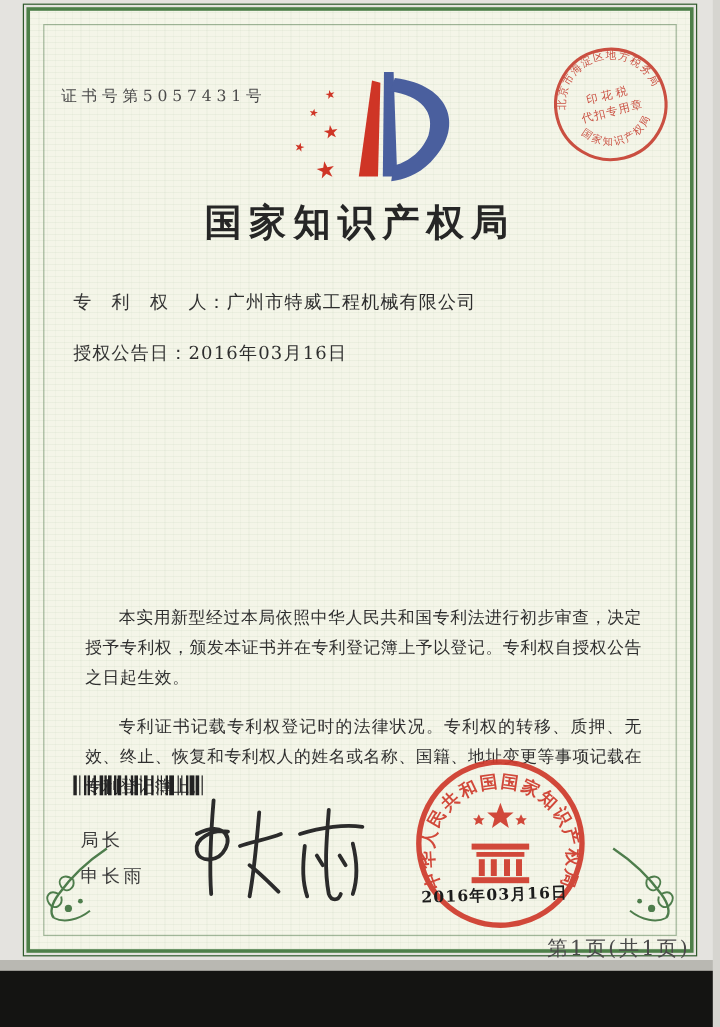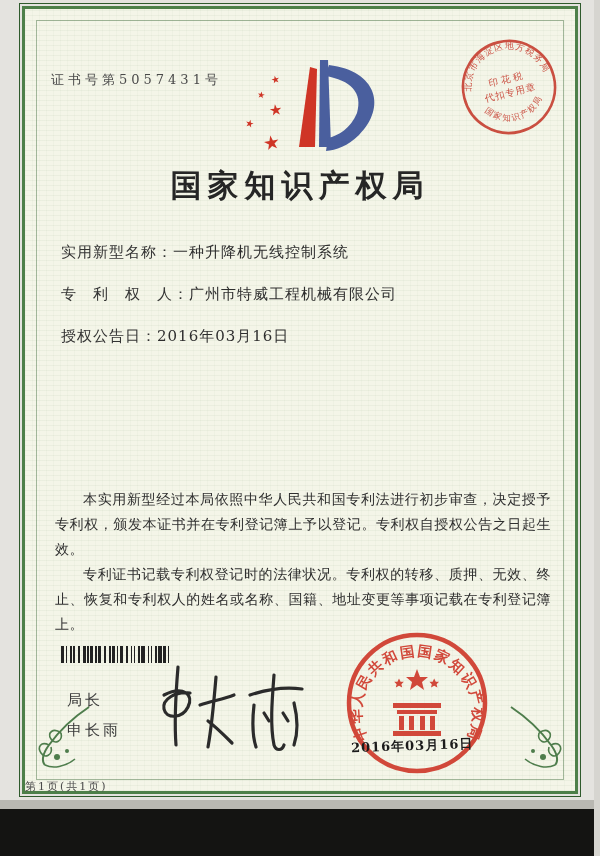--- a/index.html
+++ b/index.html
@@ -41,36 +41,36 @@
     font-size:31px;font-weight:600;letter-spacing:6px;color:#262626;
   }
 
   .fields{position:absolute;left:36px;top:234px;width:480px;}
   .field-row{margin-bottom:23px;font-size:15px;color:#333;letter-spacing:1px;white-space:nowrap;}
   .field-row .lbl{color:#333;}
   .field-row .val{color:#2e2e2e;}
 
   .body-text{position:absolute;left:30px;top:478px;width:496px;font-size:14px;line-height:25px;
     color:#2f2f2f;text-align:justify;letter-spacing:0.5px;}
-  .body-text p{margin:0;text-indent:2em;}
+  .body-text p{margin:16px;text-indent:2em;}
 
   .barcode{position:absolute;left:36px;top:637px;width:160px;height:17px;overflow:hidden;white-space:nowrap;font-size:0;}
   .barcode i{display:inline-block;height:17px;background:#222;}
   .barcode s{display:inline-block;height:17px;}
 
   .director{position:absolute;left:42px;top:676px;font-size:15px;color:#3a3a3a;letter-spacing:3px;
     font-family:"DejaVu Sans","Liberation Sans",sans-serif;line-height:30px;}
 
   .signature{position:absolute;left:125px;top:652px;width:170px;height:92px;}
 
   .big-seal{position:absolute;left:318px;top:620px;width:148px;height:148px;opacity:0.92;}
   .seal-date{position:absolute;left:326px;top:728px;font-size:13px;font-weight:bold;color:#1c1c1c;
     letter-spacing:1px;transform:rotate(-2deg);z-index:5;}
 
-  .footer{position:absolute;left:0;top:770px;width:100%;text-align:left;font-size:11px;
+  .footer{position:absolute;left:0;top:770px;width:100%;text-align:right;font-size:17px;
     color:#4a4a4a;letter-spacing:2px;}
 
   .corner-orn{position:absolute;width:72px;height:72px;}
   .corner-orn.bl{left:6px;top:692px;}
   .corner-orn.br{right:6px;top:692px;transform:scaleX(-1);}
 </style>
 </head>
 <body>
 
 <div class="scan-strip"></div>
@@ -109,23 +109,20 @@
         <textPath href="#arcBot" startOffset="50%" text-anchor="middle">国家知识产权局</textPath>
       </text>
       <text x="52" y="47" text-anchor="middle" fill="#c5392b" font-size="9.5" letter-spacing="3">印花税</text>
       <text x="52" y="61" text-anchor="middle" fill="#c5392b" font-size="9.5" letter-spacing="1">代扣专用章</text>
     </svg>
   </div>
 
   <div class="title">国家知识产权局</div>
 
   <div class="fields">
-    <div class="field-row">
-      <span class="lbl">实用新型名称：</span><span class="val">一种升降机无线控制系统</span>
-    </div>
     <div class="field-row">
       <span class="lbl">专　利　权　人：</span><span class="val">广州市特威工程机械有限公司</span>
     </div>
     <div class="field-row">
       <span class="lbl">授权公告日：</span><span class="val">2016年03月16日</span>
     </div>
   </div>
 
   <div class="body-text">
     <p>本实用新型经过本局依照中华人民共和国专利法进行初步审查，决定授予专利权，颁发本证书并在专利登记簿上予以登记。专利权自授权公告之日起生效。</p>

